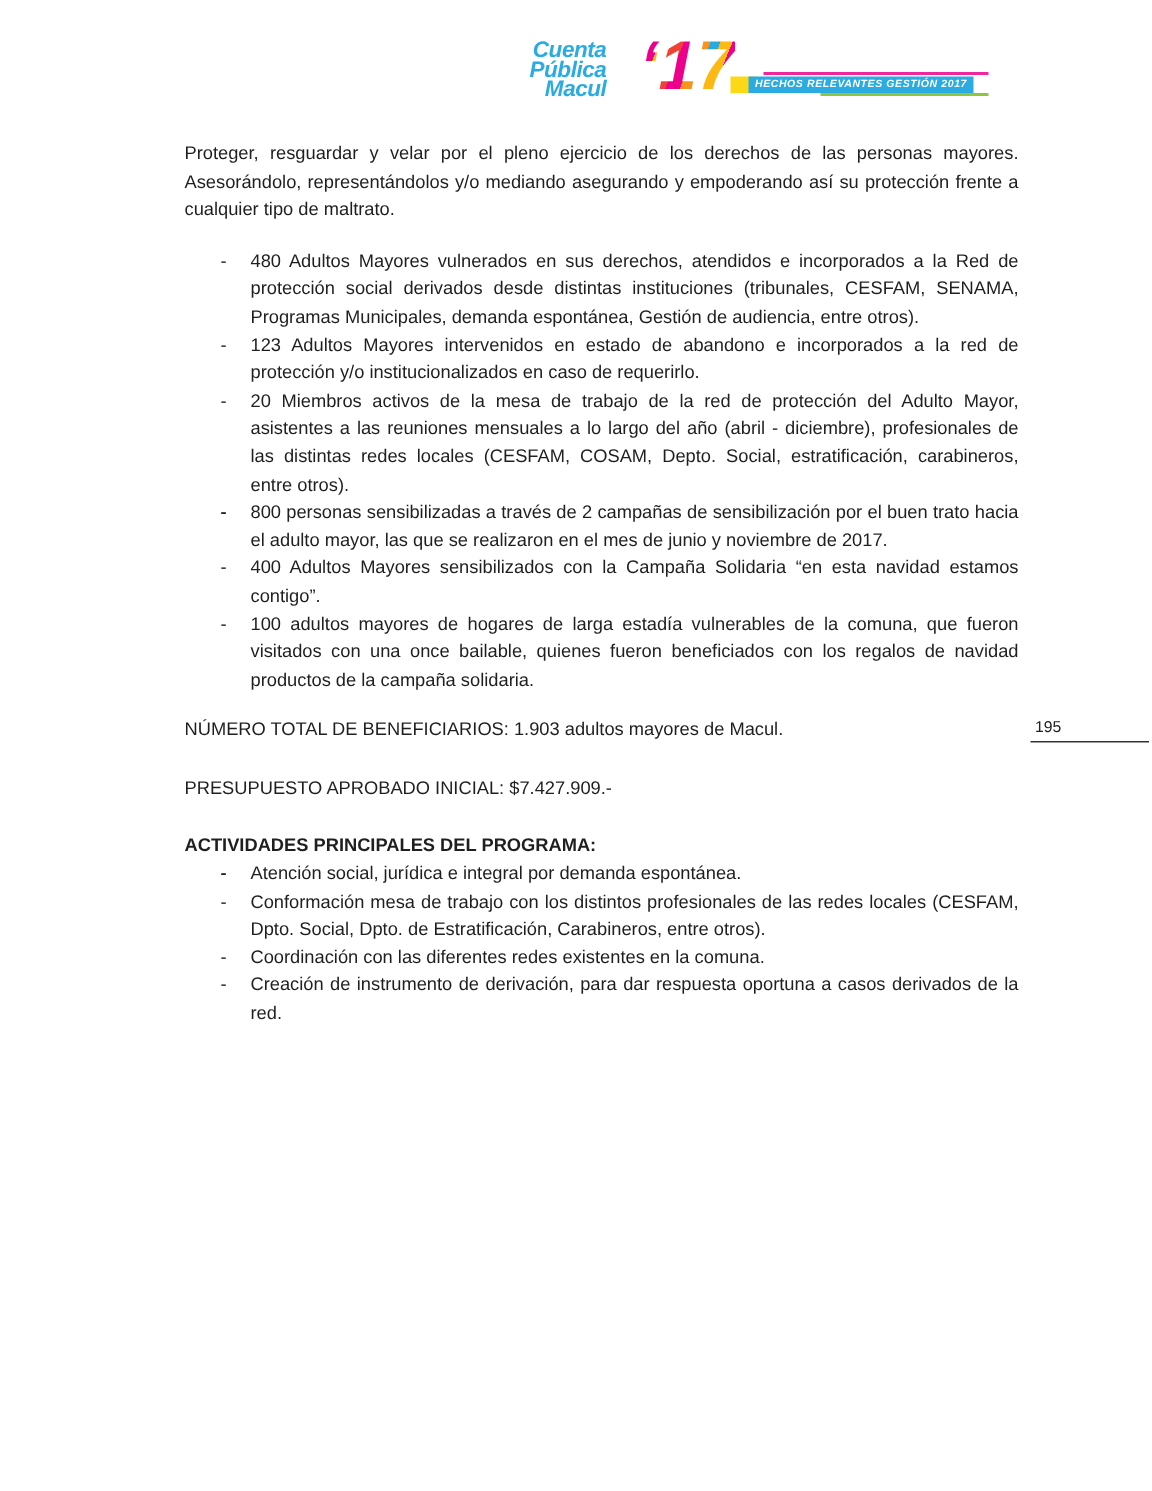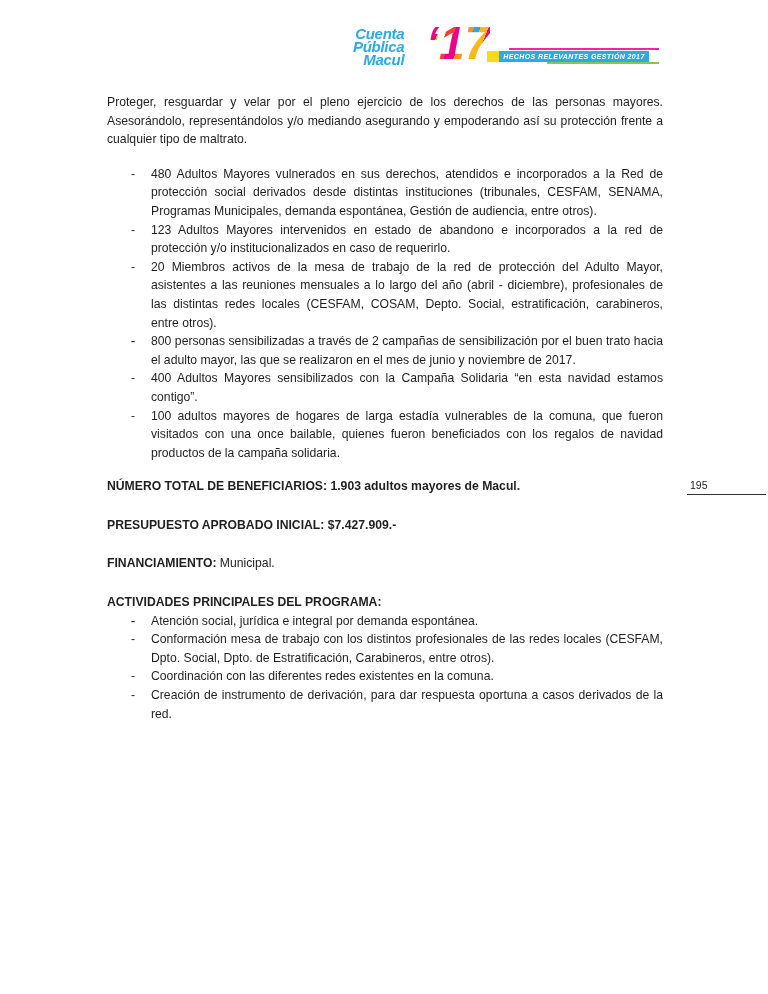--- a/index.html
+++ b/index.html
@@ -55,28 +55,28 @@
   
   .pagenum {
     position:absolute; top:479px; left:687px; width:76px;
     font-size:10.5px; color:#222;
     border-bottom:1.5px solid #333;
     padding:0 0 3px 3px;
   }
 
   
   .content {
-    position:absolute; left:107px; top:93px; width:556px;
+    position:absolute; left:123px; top:93px; width:556px;
     font-size:12.2px; line-height:18.6px;
     text-align:justify;
   }
   .content p { margin:0; }
   .intro { margin-bottom:16px !important; }
   .sec-heading { font-weight:bold; margin:0; text-align:left !important; }
-  .bold-line { font-weight:bold; margin-bottom:20px !important; text-align:left !important; }
+  .bold-line { font-weight:normal; margin-bottom:20px !important; text-align:left !important; }
   .fin-line { margin-bottom:20px !important; text-align:left !important; }
   .fin-line .lbl { font-weight:bold; }
   ul.dash-list { list-style:none; margin:0; padding:0; }
   ul.dash-list.gap-after { margin-bottom:15px; }
   ul.dash-list li { position:relative; padding-left:44px; }
   .dash-marker { position:absolute; left:24px; top:0; }
 </style>
 </head>
 <body>
 
@@ -113,21 +113,20 @@
       <li><span class="dash-marker">-</span></li>
       <li><span class="dash-marker">-</span><span>800 personas sensibilizadas a través de 2 campañas de sensibilización por el buen trato hacia el adulto mayor, las que se realizaron en el mes de junio y noviembre de 2017.</span></li>
       <li><span class="dash-marker">-</span><span>400 Adultos Mayores sensibilizados con la Campaña Solidaria “en esta navidad estamos contigo”.</span></li>
       <li><span class="dash-marker">-</span><span>100 adultos mayores de hogares de larga estadía vulnerables de la comuna, que fueron visitados con una once bailable, quienes fueron beneficiados con los regalos de navidad productos de la campaña solidaria.</span></li>
     </ul>
 
     <p class="bold-line">NÚMERO TOTAL DE BENEFICIARIOS: 1.903 adultos mayores de Macul.</p>
 
     <p class="bold-line">PRESUPUESTO APROBADO INICIAL: $7.427.909.-</p>
 
-    <p class="fin-line"><span class="lbl">FINANCIAMIENTO:</span><span> Municipal.</span></p>
 
     <p class="sec-heading">ACTIVIDADES PRINCIPALES DEL PROGRAMA:</p>
     <ul class="dash-list">
       <li><span class="dash-marker">-</span></li>
       <li><span class="dash-marker">-</span><span>Atención social, jurídica e integral por demanda espontánea.</span></li>
       <li><span class="dash-marker">-</span><span>Conformación mesa de trabajo con los distintos profesionales de las redes locales (CESFAM, Dpto. Social, Dpto. de Estratificación, Carabineros, entre otros).</span></li>
       <li><span class="dash-marker">-</span><span>Coordinación con las diferentes redes existentes en la comuna.</span></li>
       <li><span class="dash-marker">-</span><span>Creación de instrumento de derivación, para dar respuesta oportuna a casos derivados de la red.</span></li>
     </ul>
 

